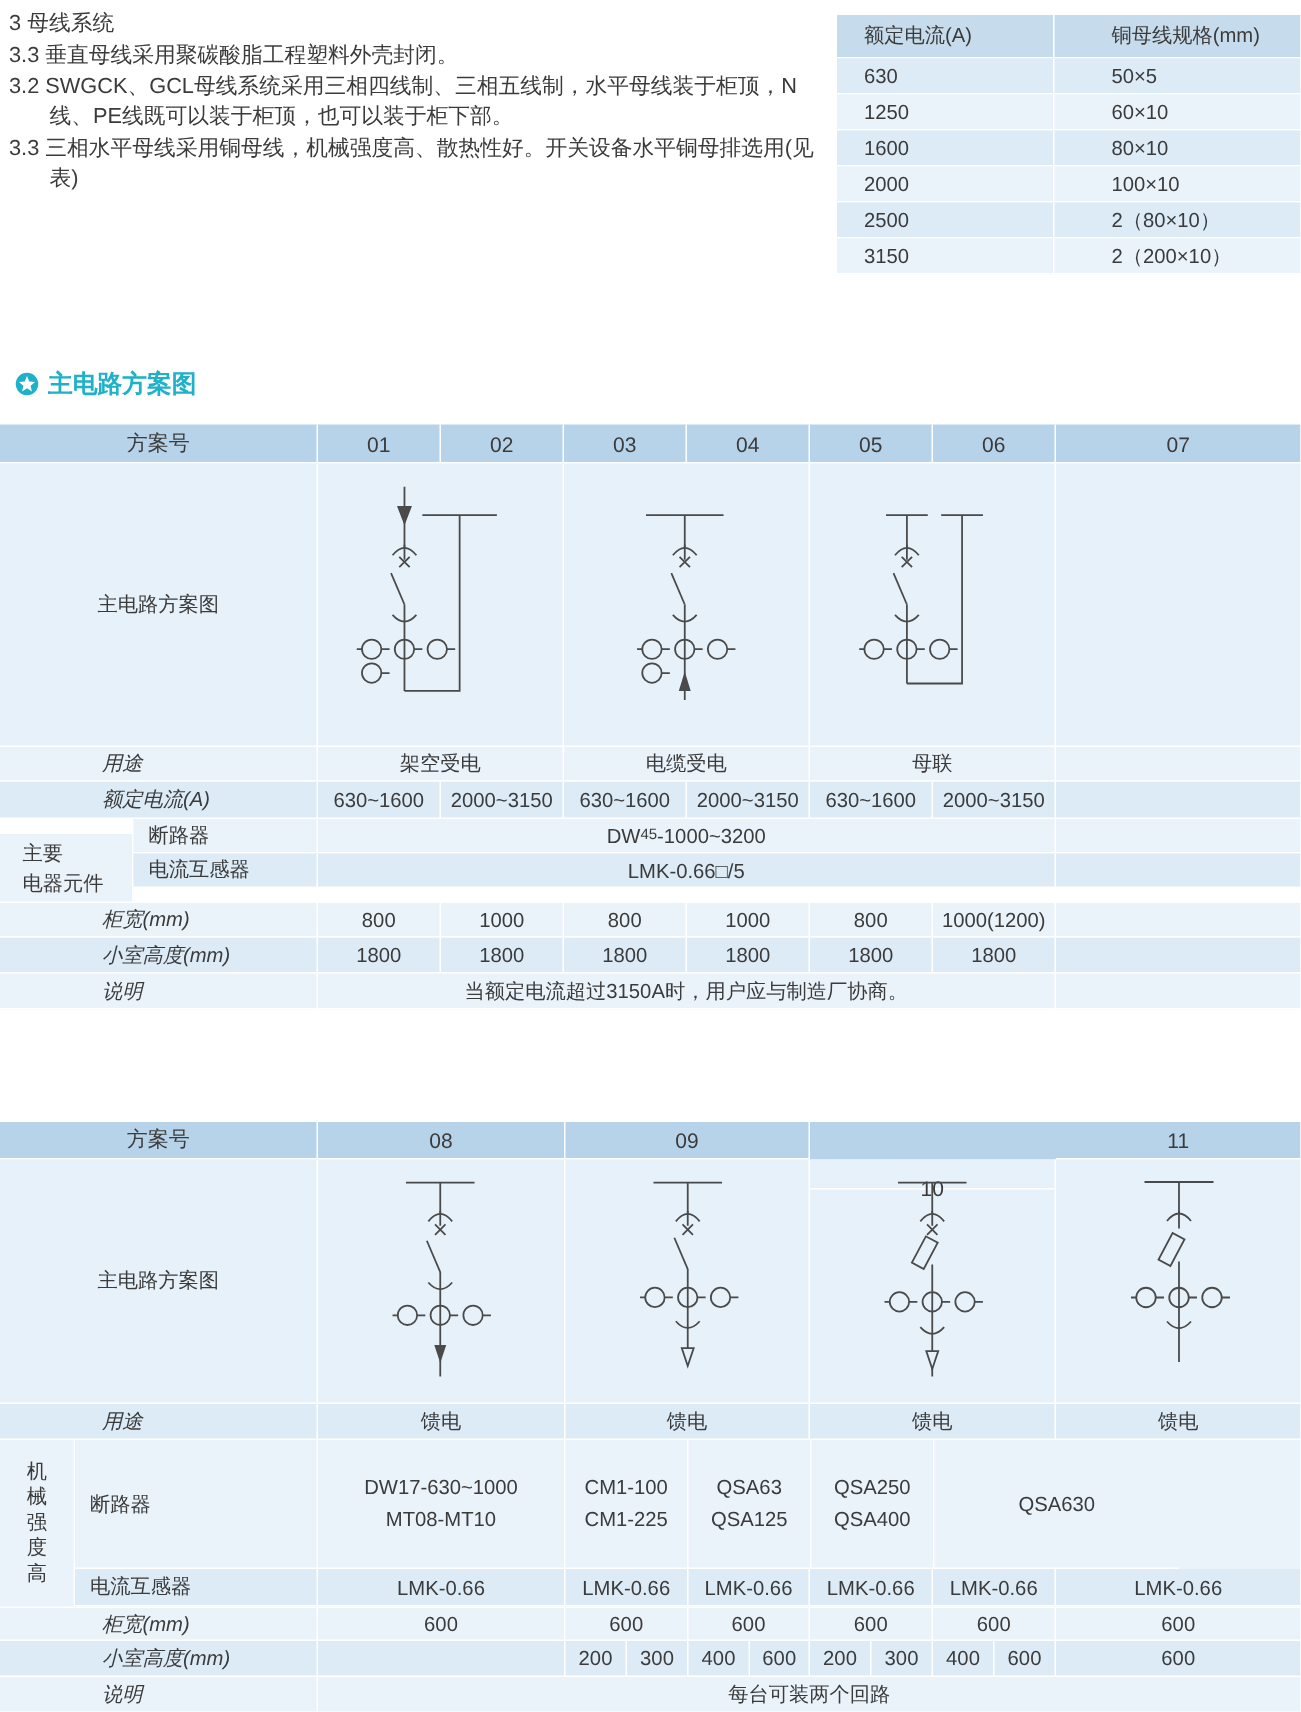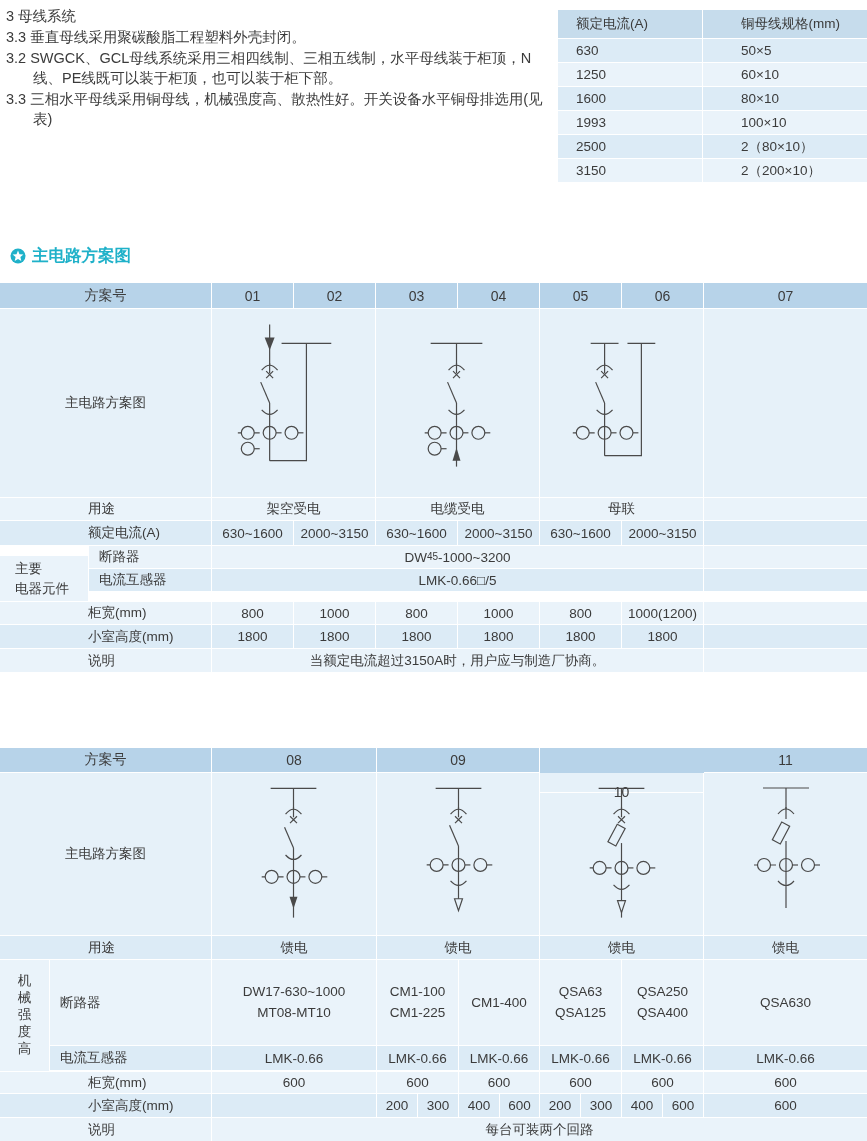--- a/index.html
+++ b/index.html
@@ -25,21 +25,21 @@
   .bg-dark{background:var(--row-dark);} .bg-light{background:var(--row-light);}
   
   .section-head{position:absolute;left:10px;top:245px;display:flex;align-items:center;gap:6px;
                 color:var(--accent);font-size:16.5px;font-weight:bold;}
   
   .t{position:absolute;left:0;width:867px;font-size:13.5px;}
   .row{display:flex;}
   .c{border-right:1px solid #fff;border-bottom:1px solid #fff;box-sizing:border-box;
      display:flex;align-items:center;justify-content:center;text-align:center;}
   .c:last-child{border-right:none;}
-  .lab{justify-content:flex-start;text-align:left;padding-left:88px;}
+  .lab{justify-content:flex-start;text-align:left;padding-left:68px;font-style:italic;}
   .lab-item{justify-content:flex-start;text-align:left;padding-left:10px;}
   .hdr{background:var(--table-header);height:26px;font-size:14px;}
   .vblock{display:flex;flex-direction:column;}
   .group1{flex-direction:column;align-items:flex-start;justify-content:center;padding-left:15px;line-height:1.45;margin-top:10px;}
   .vtext{width:16px;line-height:1.25;word-break:break-all;text-align:center;font-size:13.5px;}
   .two-line{flex-direction:column;line-height:1.5;}
   sub.sz{font-size:10px;line-height:1;}
   svg{display:block;}
 </style>
 </head>
@@ -65,21 +65,21 @@
     </div>
     <div class="bt-row bt-data bg-light">
       <div class="bt-c1">1250</div>
       <div class="bt-c2">60×10</div>
     </div>
     <div class="bt-row bt-data bg-dark">
       <div class="bt-c1">1600</div>
       <div class="bt-c2">80×10</div>
     </div>
     <div class="bt-row bt-data bg-light">
-      <div class="bt-c1">1993</div>
+      <div class="bt-c1">2000</div>
       <div class="bt-c2">100×10</div>
     </div>
     <div class="bt-row bt-data bg-dark">
       <div class="bt-c1">2500</div>
       <div class="bt-c2">2（80×10）</div>
     </div>
     <div class="bt-row bt-data bg-light">
       <div class="bt-c1">3150</div>
       <div class="bt-c2">2（200×10）</div>
     </div>
@@ -389,21 +389,20 @@
         <div class="row bg-light" style="height:86px;">
           <div class="c lab-item" style="width:162px;">断路器</div>
           <div class="c two-line" style="width:165px;">
             <div>DW17-630~1000</div>
             <div>MT08-MT10</div>
           </div>
           <div class="c two-line" style="width:82px;">
             <div>CM1-100</div>
             <div>CM1-225</div>
           </div>
-          <div class="c" style="width:81px;">CM1-400</div>
           <div class="c two-line" style="width:82px;">
             <div>QSA63</div>
             <div>QSA125</div>
           </div>
           <div class="c two-line" style="width:82px;">
             <div>QSA250</div>
             <div>QSA400</div>
           </div>
           <div class="c" style="width:163px;">QSA630</div>
         </div>

